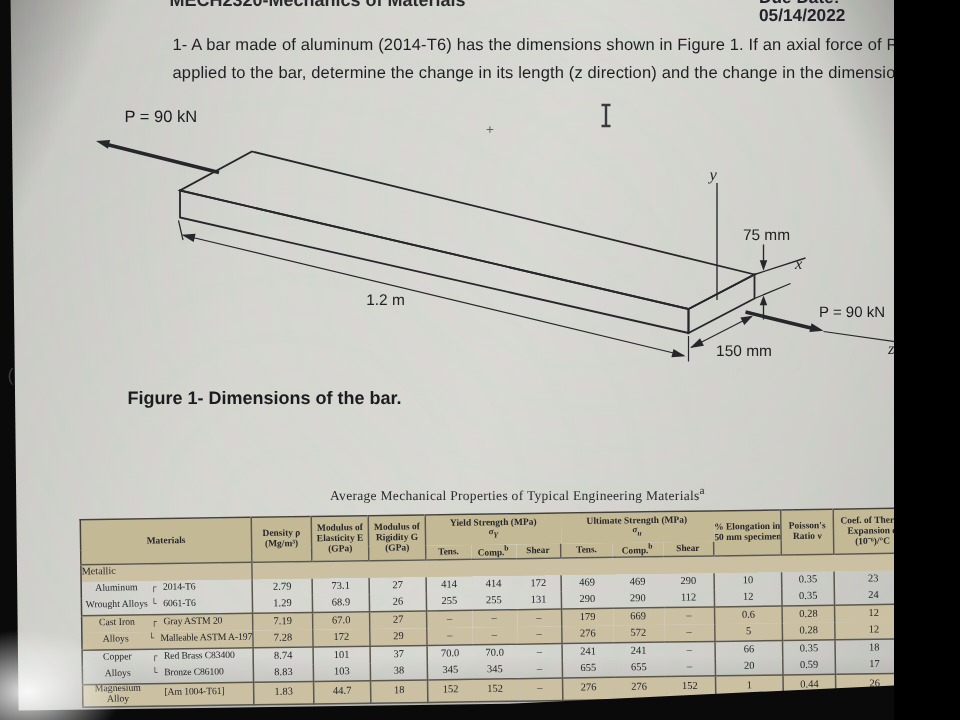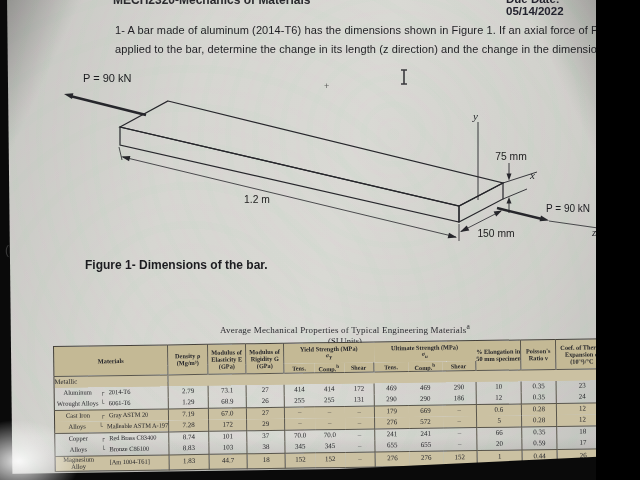--- a/index.html
+++ b/index.html
@@ -127,21 +127,20 @@
           <line x1="123" y1="157" x2="456" y2="237" stroke="#26262b" stroke-width="0.8"></line>
           <polygon points="121,156.5 130.4,155.9 129.1,161.3" fill="#26262b"></polygon>
           <polygon points="457,237.5 449,232.7 447.6,238.2" fill="#26262b"></polygon>
           <text x="257" y="203" text-anchor="middle" font-family="Liberation Sans,sans-serif" font-size="10.3" fill="#222">1.2 m</text>
         </g>
       </svg>
 
       <div class="abs caption">Figure 1- Dimensions of the bar.</div>
 
       <div class="abs ttitle"><span>Average Mechanical Properties of Typical Engineering Materials</span><sup>a</sup></div>
-      <div class="abs tsub">(SI Units)</div>
 
       <div class="abs tablewrap">
         <table>
           <colgroup>
             <col style="width:114px">
               <col style="width:40px">
               <col style="width:38px">
               <col style="width:38px">
             <col style="width:30px">
               <col style="width:30px">
@@ -236,21 +235,21 @@
                   </div>
                 </td>
                 <td>1.29</td>
                 <td>68.9</td>
                 <td>26</td>
                 <td class="nb">255</td>
                 <td class="nb">255</td>
                 <td>131</td>
                 <td class="nb">290</td>
                 <td class="nb">290</td>
-                <td>186</td>
+                <td>112</td>
                 <td>12</td>
                 <td>0.35</td>
                 <td class="nb">24</td>
               </tr>
               <tr class="shade ">
                 <td class="mat">
                   <div class="matw">
                     <span class="glabel">Cast Iron</span>
                     <span class="brk">┌</span>
                     <span class="mname">Gray ASTM 20</span>

